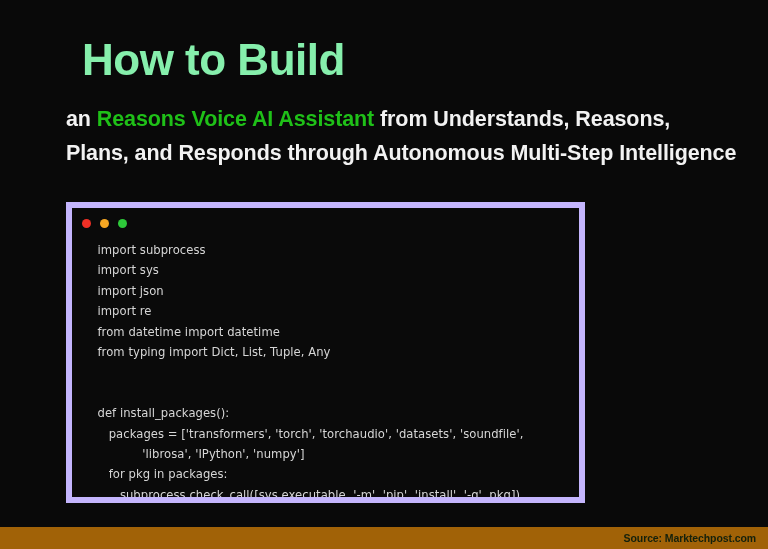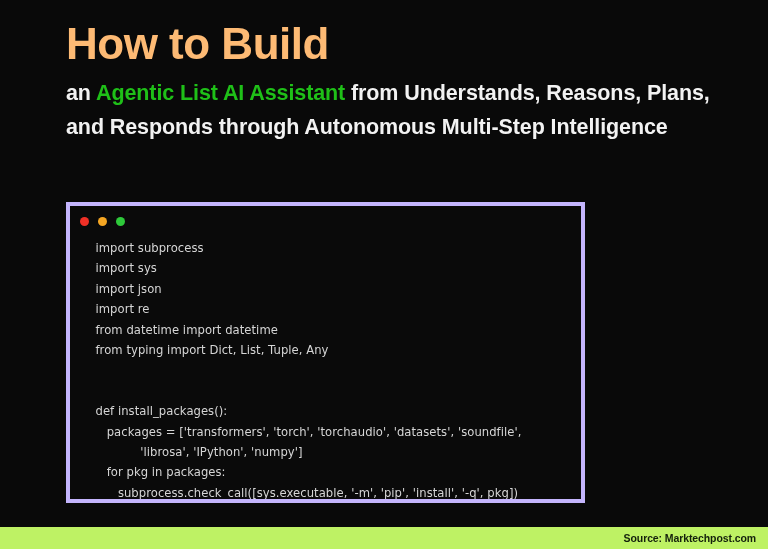--- a/index.html
+++ b/index.html
@@ -28,23 +28,23 @@
     position: absolute;
     left: 66px;
     top: 18px;
     width: 672px;
   }
 
   #page-title {
     font-size: 44px;
     line-height: 52px;
     font-weight: bold;
-    color: #fdba74;
+    color: #86efac;
     letter-spacing: -0.5px;
-    margin: 0;
+    margin: 16px;
     white-space: nowrap;
   }
 
   #subtitle {
     margin: 6px 0 0 0;
     font-size: 21.5px;
     line-height: 34px;
     font-weight: bold;
     color: #f2f2f2;
     letter-spacing: -0.1px;
@@ -55,21 +55,21 @@
   }
 
   
   #code-window {
     position: absolute;
     left: 66px;
     top: 202px;
     width: 519px;
     height: 301px;
     box-sizing: border-box;
-    border: 4px solid #c4b5fd;
+    border: 6px solid #c4b5fd;
     background: #0a0a0a;
     overflow: hidden;
   }
 
   #window-titlebar {
     height: 24px;
     padding: 7px 0 0 10px;
     box-sizing: border-box;
     display: flex;
     align-items: center;
@@ -102,21 +102,21 @@
   }
   .code-line.blank { color: transparent; }
 
   
   #footer-bar {
     position: absolute;
     left: 0;
     bottom: 0;
     width: 768px;
     height: 22px;
-    background: #bef264;
+    background: #a16207;
     display: flex;
     align-items: center;
     justify-content: flex-end;
     box-sizing: border-box;
     padding-right: 12px;
   }
 
   #footer-source {
     font-size: 10.5px;
     font-weight: bold;
@@ -126,21 +126,21 @@
 </style>
 </head>
 <body>
 
 <div id="slide">
 
   <div id="headline-block">
     <h1 id="page-title">How to Build</h1>
 
     <p id="subtitle">
-      <span>an </span><span class="accent">Agentic List AI Assistant</span><span> from Understands, Reasons, Plans, and Responds through Autonomous Multi-Step Intelligence</span>
+      <span>an </span><span class="accent">Reasons Voice AI Assistant</span><span> from Understands, Reasons, Plans, and Responds through Autonomous Multi-Step Intelligence</span>
     </p>
   </div>
 
   <div id="code-window">
     <div id="window-titlebar">
       <span class="dot red"></span>
       <span class="dot yellow"></span>
       <span class="dot green"></span>
     </div>
     <div id="code-body"><div class="code-line">  import subprocess</div><div class="code-line">  import sys</div><div class="code-line">  import json</div><div class="code-line">  import re</div><div class="code-line">  from datetime import datetime</div><div class="code-line">  from typing import Dict, List, Tuple, Any</div><div class="code-line blank"> </div><div class="code-line blank"> </div><div class="code-line">  def install_packages():</div><div class="code-line">     packages = ['transformers', 'torch', 'torchaudio', 'datasets', 'soundfile',</div><div class="code-line">              'librosa', 'IPython', 'numpy']</div><div class="code-line">     for pkg in packages:</div><div class="code-line">        subprocess.check_call([sys.executable, '-m', 'pip', 'install', '-q', pkg])</div></div>

